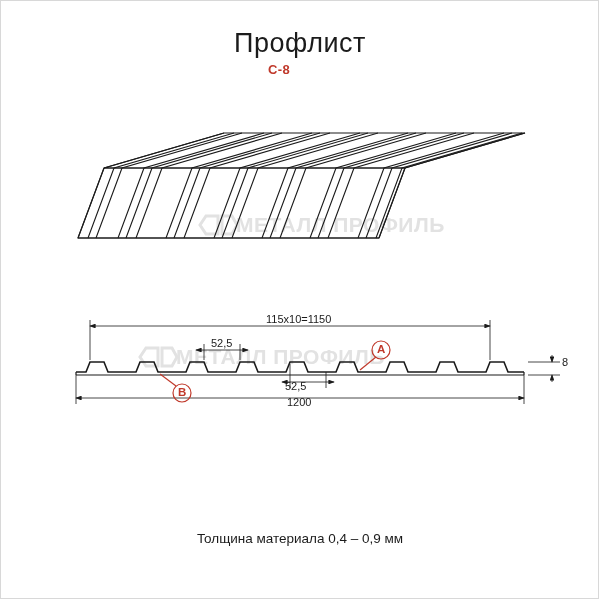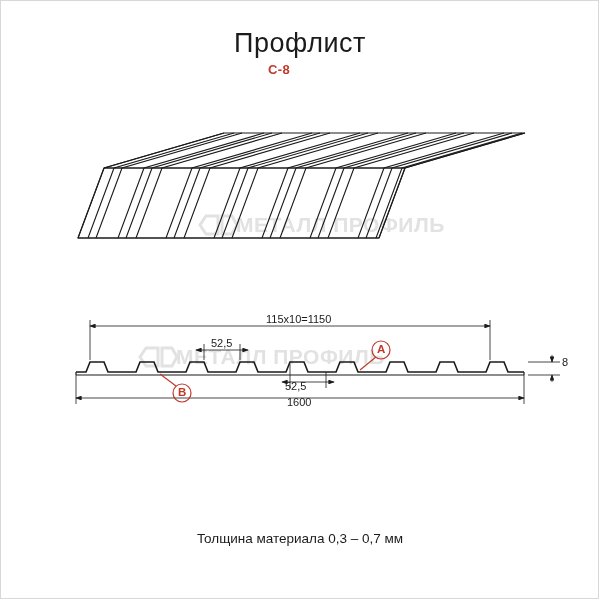--- a/index.html
+++ b/index.html
@@ -213,21 +213,21 @@
       <circle cx="381" cy="350" r="9"></circle>
       <line x1="376" y1="357" x2="360" y2="370"></line>
       <circle cx="182" cy="393" r="9"></circle>
       <line x1="176" y1="386" x2="160" y2="374"></line>
     </g>
   </svg>
 
   <div class="dim-text" style="left:266px; top:313px;">115х10=1150</div>
   <div class="dim-text" style="left:211px; top:337px;">52,5</div>
   <div class="dim-text" style="left:285px; top:380px;">52,5</div>
-  <div class="dim-text" style="left:287px; top:396px;">1600</div>
+  <div class="dim-text" style="left:287px; top:396px;">1200</div>
   <div class="dim-text" style="left:562px; top:356px;">8</div>
 
   <div class="callout-label" style="left:377px; top:343px;">A</div>
   <div class="callout-label" style="left:178px; top:386px;">B</div>
 
-  <div class="footer">Толщина материала 0,3 – 0,7 мм</div>
+  <div class="footer">Толщина материала 0,4 – 0,9 мм</div>
 
 </div>
 
 </body></html>

